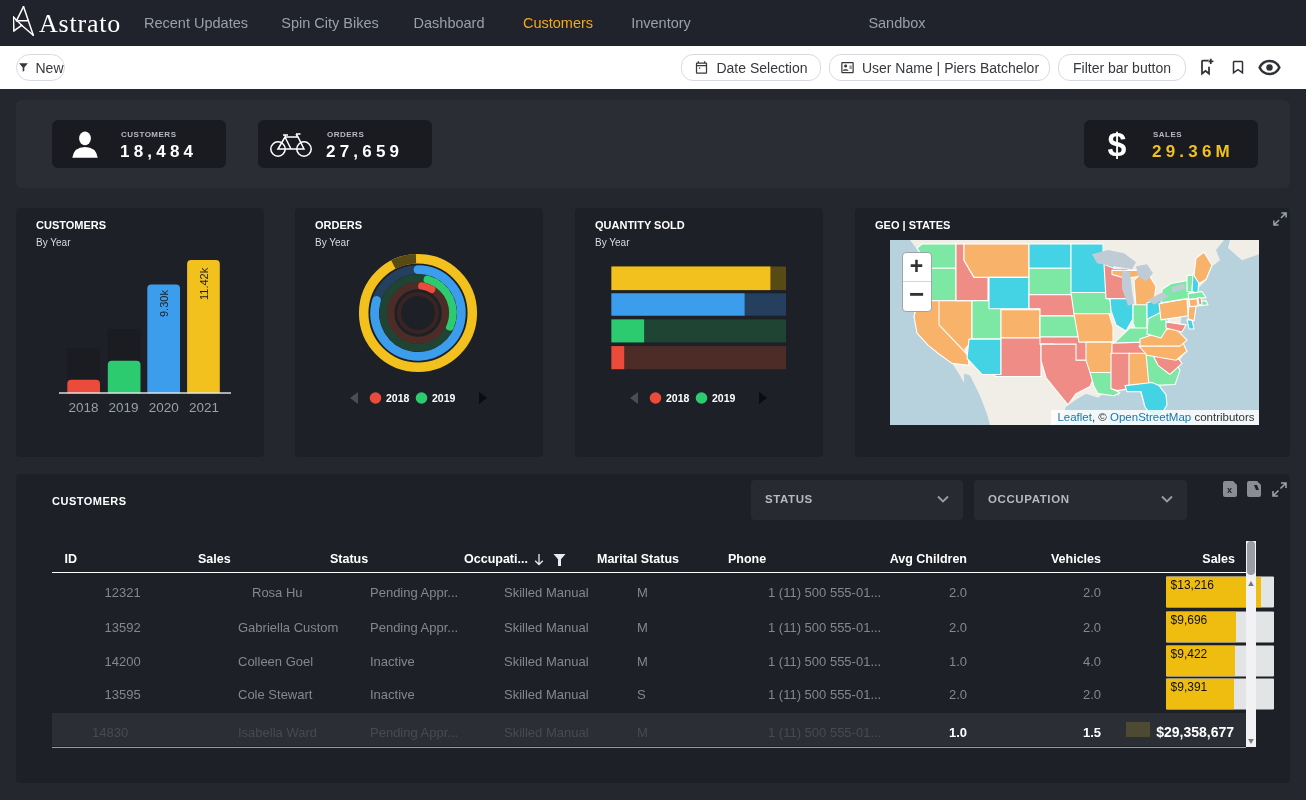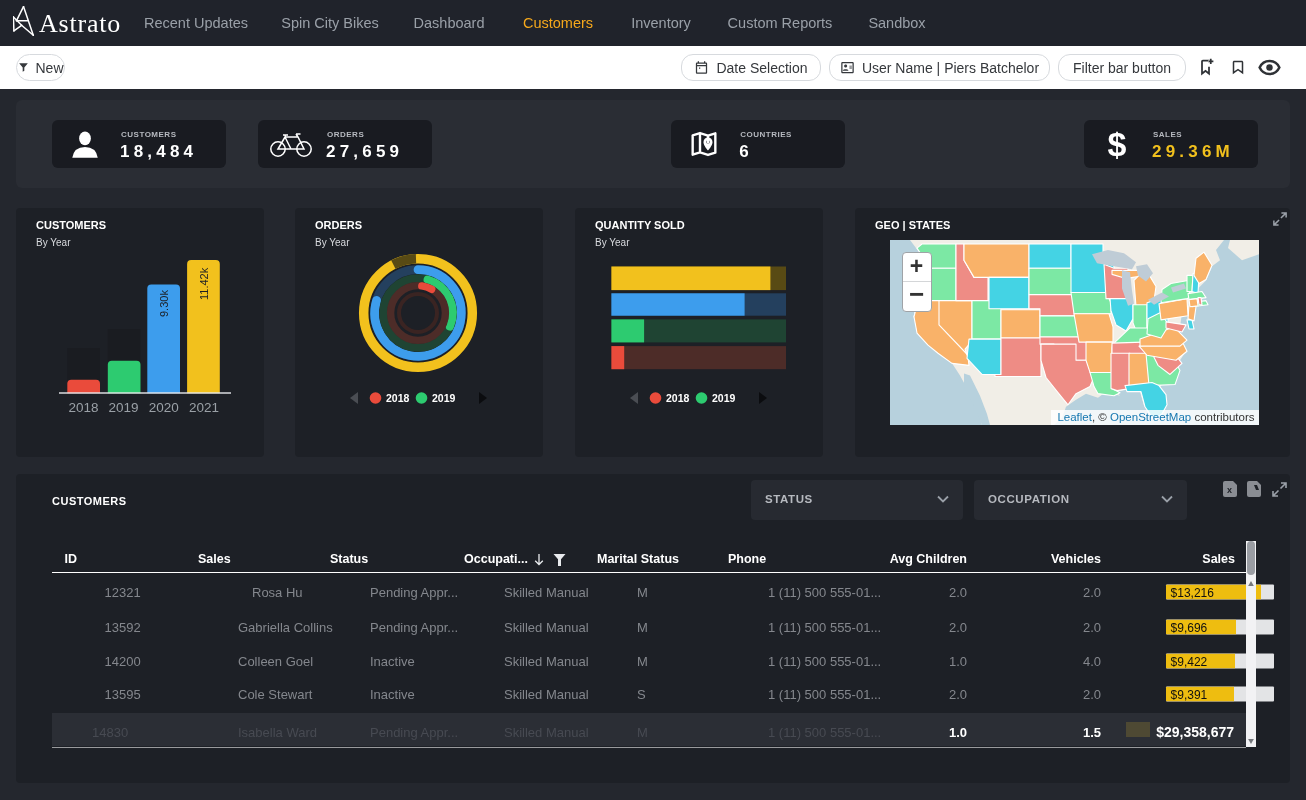--- a/index.html
+++ b/index.html
@@ -28,21 +28,21 @@
   .card { position:absolute; background:#1d2026; border-radius:4px; }
   .ctitle { position:absolute; left:20px; top:11px; color:#fff; font-weight:bold; font-size:11px; letter-spacing:0; }
   .csub { position:absolute; left:20px; top:29px; color:#d8dade; font-size:10px; }
   .legend { position:absolute; left:0; top:182px; width:100%; height:16px; }
   
   .hdr { color:#fff; font-weight:bold; font-size:12.5px; }
   .trow { position:absolute; left:0; width:1274px; height:34px; }
   .trow > span { position:absolute; top:50%; transform:translateY(-50%); color:#84878d; font-size:13px; white-space:nowrap;margin-left:40px; }
   .trow.ghost > span { color:rgba(130,134,142,0.32); }
   .trow.tot > span { color:#fff; font-weight:bold; }
-  .bar { left:1109.6px; width:108.3px; height:15px; background:#e3e4e6; border-radius:1px; overflow:hidden; }
+  .bar { left:1109.6px; width:108.3px; height:31px; background:#e3e4e6; border-radius:1px; overflow:hidden; }
   .bar i { position:absolute; left:0; top:0; height:100%; background:#eebd10; }
   .bar b { position:absolute; left:5px; top:1px; color:#111; font-size:12px; font-weight:normal; font-style:normal; }
 </style>
 </head>
 <body>
 <div id="page">
   <div id="nav">
     <svg class="abs" style="left:13px; top:6px;" width="22" height="31" viewBox="0 0 22 31">
       <g fill="none" stroke="#fff" stroke-width="1.5" stroke-linejoin="miter" stroke-linecap="round">
         <path d="M10.5 0.6 L3.4 14.8"></path>
@@ -53,21 +53,20 @@
         <path d="M8.6 19.3 L20.3 29.3"></path>
         <path d="M3.4 14.8 L14.7 14.7"></path>
       </g>
     </svg>
     <div id="logo">Astrato</div>
     <div class="navitem" style="left:196px;">Recent Updates</div>
     <div class="navitem" style="left:330px;">Spin City Bikes</div>
     <div class="navitem" style="left:449px;">Dashboard</div>
     <div class="navitem active" style="left:558px;">Customers</div>
     <div class="navitem" style="left:661px;">Inventory</div>
-    <div class="navitem" style="left:780px;">Custom Reports</div>
     <div class="navitem" style="left:897px;">Sandbox</div>
   </div>
   <div id="toolbar">
     <div class="wbtn" style="left:16px; width:49px; border-radius:14px;">
       <svg width="13" height="13" viewBox="0 0 24 24" style="margin-right:5px;">
           <path fill="#35383c" d="M4 4h16l-6.5 8v6l-3 2v-8z"></path>
         </svg>New
     </div>
     <div class="wbtn" style="left:681px; width:140px;">
       <svg width="15" height="15" viewBox="0 0 24 24" style="margin-right:7px;">
@@ -107,30 +106,20 @@
         <svg width="44" height="28" viewBox="0 0 44 28">
       <g fill="none" stroke="#fff" stroke-width="1.5">
         <circle cx="9" cy="19" r="7.2"></circle>
             <circle cx="35" cy="19" r="7.2"></circle>
         <path d="M9 19 L16 7 L29 7 L35 19 L22 19 Z M16 7 L22 19 M27 4 L31.5 4 M29 7 L27 4 M14 5 L19 5 M16.5 5 L16 7"></path>
       </g>
         </svg>
       </div>
     <div class="kpilabel">ORDERS</div>
       <div class="kpival">27,659</div>
-  </div>
-  <div class="kpicard" style="left:671.2px;">
-    <div class="kpiicon">
-        <svg width="32" height="32" viewBox="0 0 24 24">
-      <path fill="none" stroke="#fff" stroke-width="1.8" stroke-linejoin="round" d="M3.5 5.5 9 3.8l6 1.9 5.5-1.7v14.5L15 20.2 9 18.3l-5.5 1.7zM9 3.8v14.5M15 5.7v6"></path>
-      <path fill="#fff" d="M15 7.2c-1.9 0-3.4 1.5-3.4 3.4 0 2.5 3.4 6.2 3.4 6.2s3.4-3.7 3.4-6.2c0-1.9-1.5-3.4-3.4-3.4zm0 4.6a1.3 1.3 0 1 1 0-2.6 1.3 1.3 0 0 1 0 2.6z"></path>
-        </svg>
-      </div>
-    <div class="kpilabel">COUNTRIES</div>
-      <div class="kpival">6</div>
   </div>
   <div class="kpicard" style="left:1084px;">
     <div class="kpiicon">
         <span style="font-size:34px; font-weight:bold; color:#fff;">$</span>
       </div>
     <div class="kpilabel">SALES</div>
       <div class="kpival" style="color:#f2c11d;">29.36M</div>
   </div>
 
   <div class="card" style="left:16px; top:208px; width:248px; height:249px;">
@@ -353,21 +342,21 @@
         <span style="left:712px;">1 (11) 500 555-01...</span>
         <span class="r" style="right:323px;">2.0</span>
         <span class="r" style="right:189px;">2.0</span>
       <span class="bar">
           <i style="width:95px;"></i>
           <b>$13,216</b>
         </span>
     </div>
     <div class="trow" style="top:135.7px;">
       <span style="left:48.5px;">13592</span>
-        <span style="left:182px;">Gabriella Collins</span>
+        <span style="left:182px;">Gabriella Custom</span>
         <span style="left:314px;">Pending Appr...</span>
         <span style="left:448px;">Skilled Manual</span>
         <span style="left:581px;">M</span>
         <span style="left:712px;">1 (11) 500 555-01...</span>
         <span class="r" style="right:323px;">2.0</span>
         <span class="r" style="right:189px;">2.0</span>
       <span class="bar">
           <i style="width:70px;"></i>
           <b>$9,696</b>
         </span>

